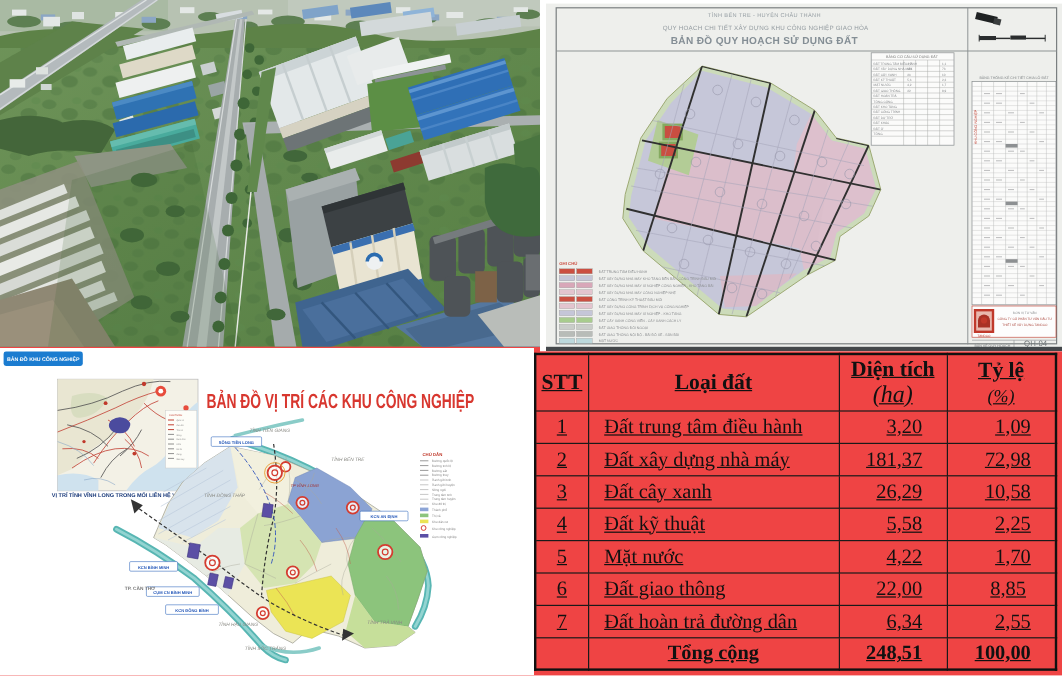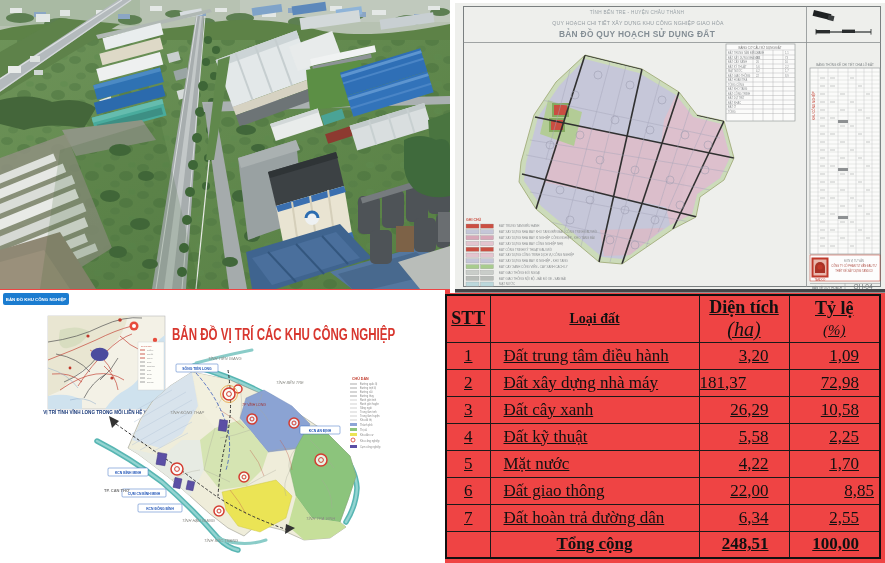--- a/index.html
+++ b/index.html
@@ -769,36 +769,36 @@
   <colgroup>
           <col style="width:44px">
           <col style="width:209px">
           <col style="width:90px">
           <col style="width:91px">
         </colgroup>
 
   <tbody>
           <tr style="height:47px;">
     <th style="font-size:18px;">STT</th>
-    <th style="font-size:14px;">Loại đất</th>
+    <th style="font-size:18px;">Loại đất</th>
     <th style="font-size:18px;">Diện tích<br><span style="font-weight:normal;font-style:italic;font-size:20px;">(ha)</span></th>
     <th style="font-size:18px;">Tỷ lệ<br><span style="font-weight:normal;font-style:italic;font-size:15px;">(%)</span></th>
   </tr>
 
   <tr style="height:27px;font-size:17px;">
     <td style="text-align:center;">1</td>
             <td style="padding-left:13px;">Đất trung tâm điều hành</td>
     <td style="text-align:right;padding-right:20px;">3,20</td>
             <td style="text-align:right;padding-right:20px;">1,09</td>
   </tr>
 
   <tr style="height:27px;font-size:17px;">
     <td style="text-align:center;">2</td>
             <td style="padding-left:13px;">Đất xây dựng nhà máy</td>
-    <td style="text-align:left;padding-right:20px;">181,37</td>
+    <td style="text-align:right;padding-right:20px;">181,37</td>
             <td style="text-align:right;padding-right:20px;">72,98</td>
   </tr>
 
   <tr style="height:27px;font-size:17px;">
     <td style="text-align:center;">3</td>
             <td style="padding-left:13px;">Đất cây xanh</td>
     <td style="text-align:right;padding-right:20px;">26,29</td>
             <td style="text-align:right;padding-right:20px;">10,58</td>
   </tr>
 
@@ -813,21 +813,21 @@
     <td style="text-align:center;">5</td>
             <td style="padding-left:13px;">Mặt nước</td>
     <td style="text-align:right;padding-right:20px;">4,22</td>
             <td style="text-align:right;padding-right:20px;">1,70</td>
   </tr>
 
   <tr style="height:27px;font-size:17px;">
     <td style="text-align:center;">6</td>
             <td style="padding-left:13px;">Đất giao thông</td>
     <td style="text-align:right;padding-right:20px;">22,00</td>
-            <td style="text-align:right;padding-right:5px;">8,85</td>
+            <td style="text-align:right;padding-right:24px;">8,85</td>
   </tr>
 
   <tr style="height:27px;font-size:17px;">
     <td style="text-align:center;">7</td>
             <td style="padding-left:13px;">Đất hoàn trả đường dân</td>
     <td style="text-align:right;padding-right:20px;">6,34</td>
             <td style="text-align:right;padding-right:20px;">2,55</td>
   </tr>
 
   <tr style="height:27px;font-size:17px;font-weight:bold;">

